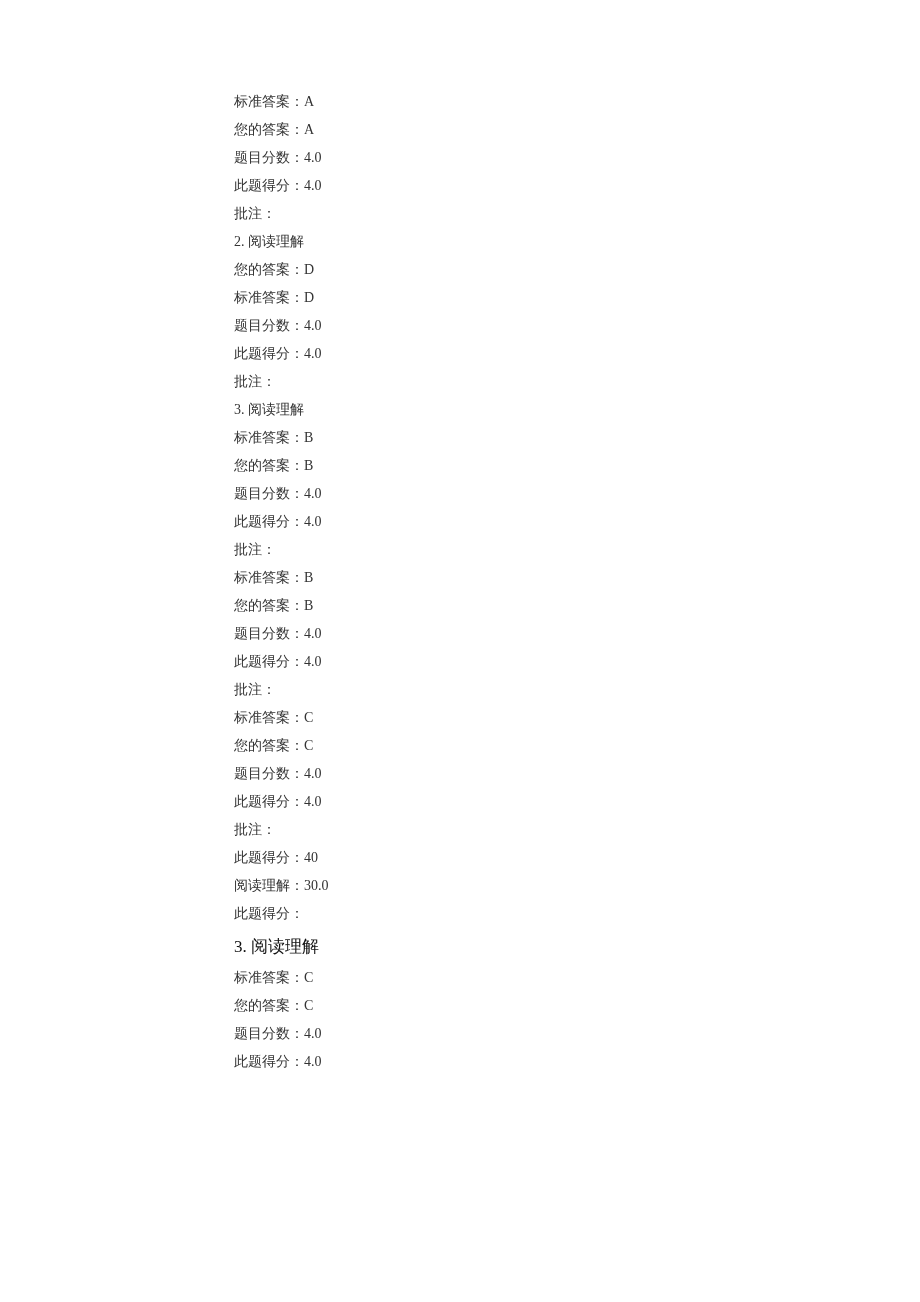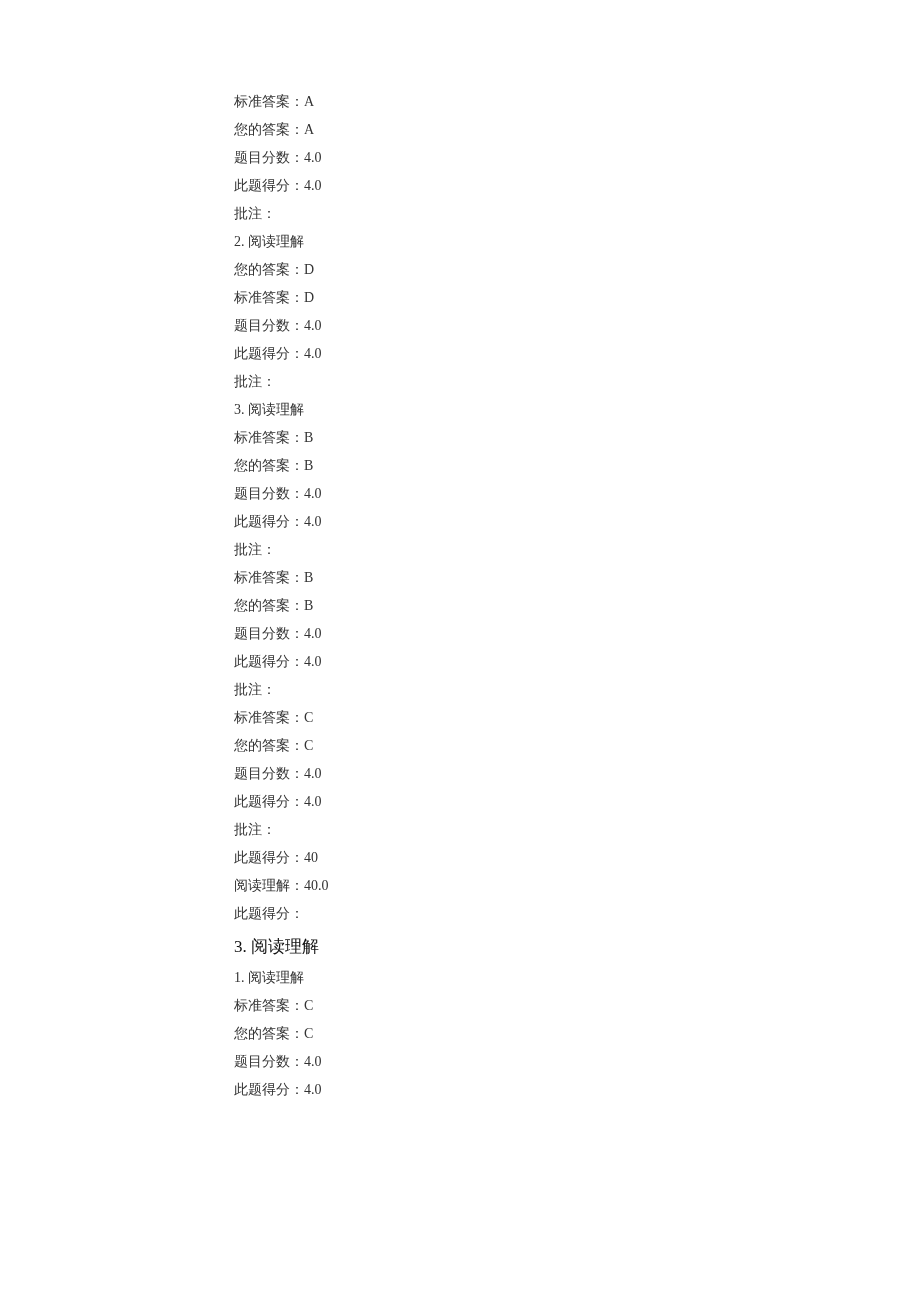--- a/index.html
+++ b/index.html
@@ -60,24 +60,23 @@
   <div class="line"><span>此题得分：</span><span>4.0</span></div>
   <div class="line"><span>批注：</span><span></span></div>
 
   <div class="line"><span>标准答案：</span><span>C</span></div>
   <div class="line"><span>您的答案：</span><span>C</span></div>
   <div class="line"><span>题目分数：</span><span>4.0</span></div>
   <div class="line"><span>此题得分：</span><span>4.0</span></div>
   <div class="line"><span>批注：</span><span></span></div>
 
   <div class="line"><span>此题得分：</span><span>40</span></div>
-  <div class="line"><span>阅读理解：</span><span>40.0</span></div>
+  <div class="line"><span>阅读理解：</span><span>30.0</span></div>
   <div class="line"><span>此题得分：</span><span></span></div>
 
   <div class="line section-heading">3. 阅读理解</div>
 
-  <div class="line"><span>1.</span> <span>阅读理解</span></div>
   <div class="line"><span>标准答案：</span><span>C</span></div>
   <div class="line"><span>您的答案：</span><span>C</span></div>
   <div class="line"><span>题目分数：</span><span>4.0</span></div>
   <div class="line"><span>此题得分：</span><span>4.0</span></div>
 
 </div>
 
 </body></html>

